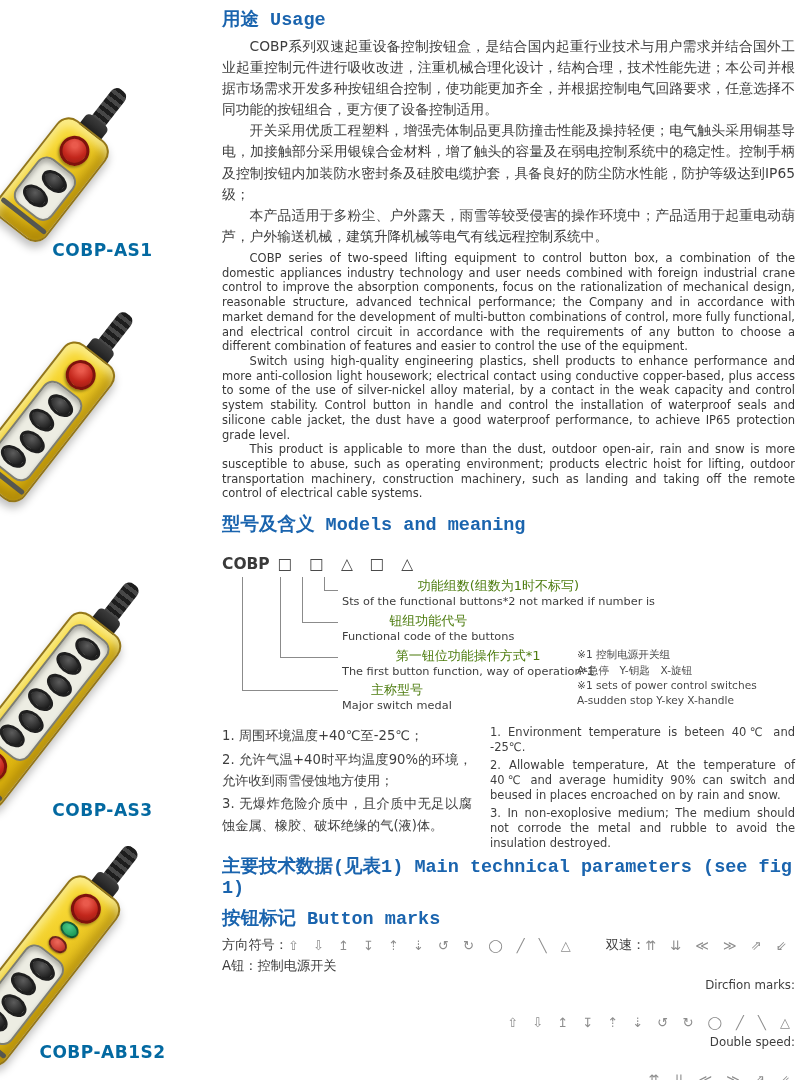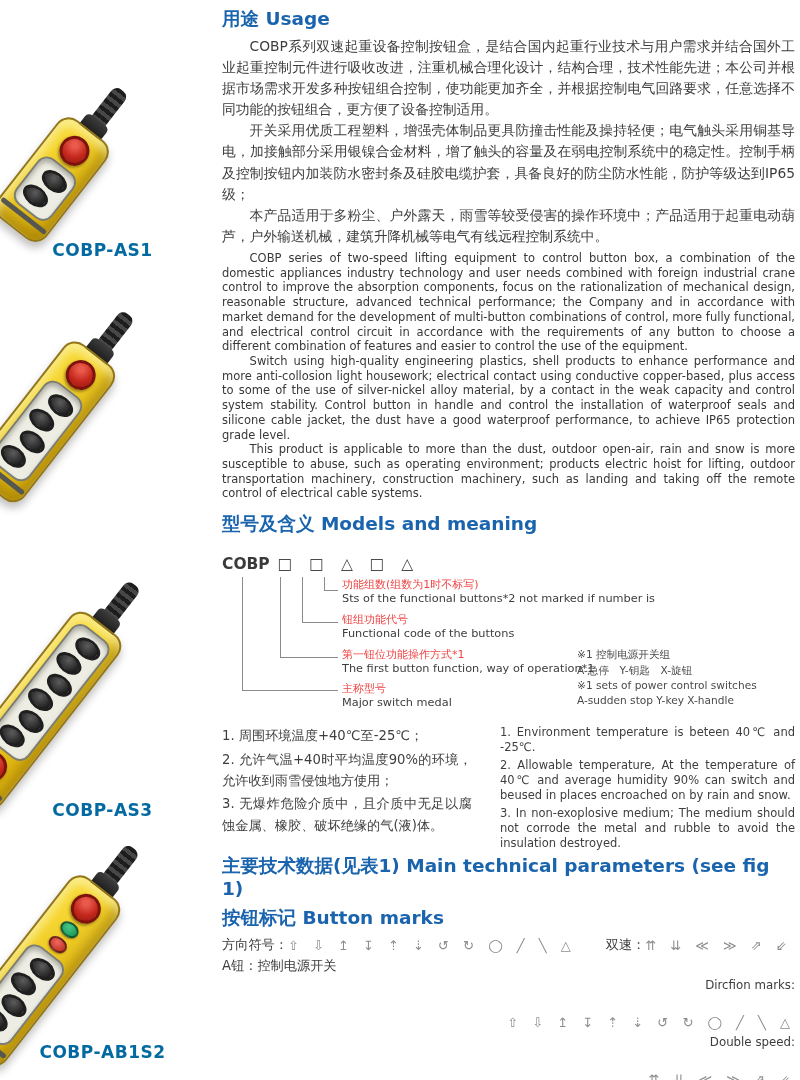--- a/index.html
+++ b/index.html
@@ -31,39 +31,39 @@
   .recess { display:flex; flex-direction:column; align-items:center; gap:4px; width:46px;
             padding:6px 0; border-radius:12px; border:2px solid #7d7e73; background:#edede3;
             box-shadow:inset 2px 3px 5px rgba(0,0,0,.28); }
   .btn-black { width:28px; height:19px; border-radius:50%; border:3px solid #1f1f1f;
                background:radial-gradient(circle at 40% 32%, #5c5c5c, #0c0c0c); }
   .product figcaption { position:absolute; left:0; right:0; bottom:0; text-align:center;
                         font-size:17px; font-weight:600; color:#0369a1; letter-spacing:.5px; }
 
   
   .right-col { position:absolute; left:222px; top:6px; width:573px; }
-  h2.sec { margin:0 0 5px; font-size:18.5px; font-weight:600; color:#1a64ae; }
+  h2.sec { margin:0 0 5px; font-size:18.5px; font-weight:600; color:#1a64ae;font-family:Liberation Mono, monospace; }
   .cn-para { margin:0; font-size:13.8px; line-height:1.53; text-align:justify; text-indent:2em; color:#3d3d3d; }
   .en-para { margin:0; font-size:11.5px; line-height:1.28; text-align:justify; text-indent:2.4em; color:#383838; }
   .en-block { margin-top:4px; }
 
   
   .models { margin-top:10px; }
   .diagram { position:relative; height:162px; margin-top:19px; }
   .code-line { position:absolute; left:0; top:0; font-size:15.5px; font-weight:600; color:#3a3a3a; }
   .code-syms { letter-spacing:6px; margin-left:8px; font-weight:400; color:#4a4a4a; }
   .dline { position:absolute; border-left:1px solid #8b8b8b; width:0; }
   .dhline { position:absolute; border-top:1px solid #8b8b8b; height:0; }
   .dlabel { position:absolute; left:120px; }
-  .dlabel .cn { font-size:11px; color:#ef4444; }
+  .dlabel .cn { font-size:13px; color:#4d7c0f;text-align:center; }
   .dlabel .en { font-size:11.3px; color:#3d3d3d; }
   .note { position:absolute; right:0; top:92px; width:218px; font-size:10.6px; line-height:1.45; color:#4a4a4a; }
 
   
-  .cond-cols { display:flex; gap:28px; margin-top:4px; }
+  .cond-cols { display:flex; gap:18px; margin-top:4px; }
   .cond-cn { width:250px; font-size:13.2px; line-height:1.62; }
   .cond-en { flex:1; font-size:11.5px; line-height:1.33; }
   .cond-cn div, .cond-en div { margin-bottom:2px; text-align:justify; }
 
   .tech-heading { margin-top:12px; }
   .marks { margin-top:6px; }
   .mark-row { display:flex; align-items:flex-end; font-size:13.2px; line-height:1.55; color:#3d3d3d; }
   .sym { color:#8d8d8d; letter-spacing:5px; font-size:13px; white-space:nowrap; }
   .mark-gap { width:30px; }
   .mark-en { font-size:11.8px;flex-direction:column; }

